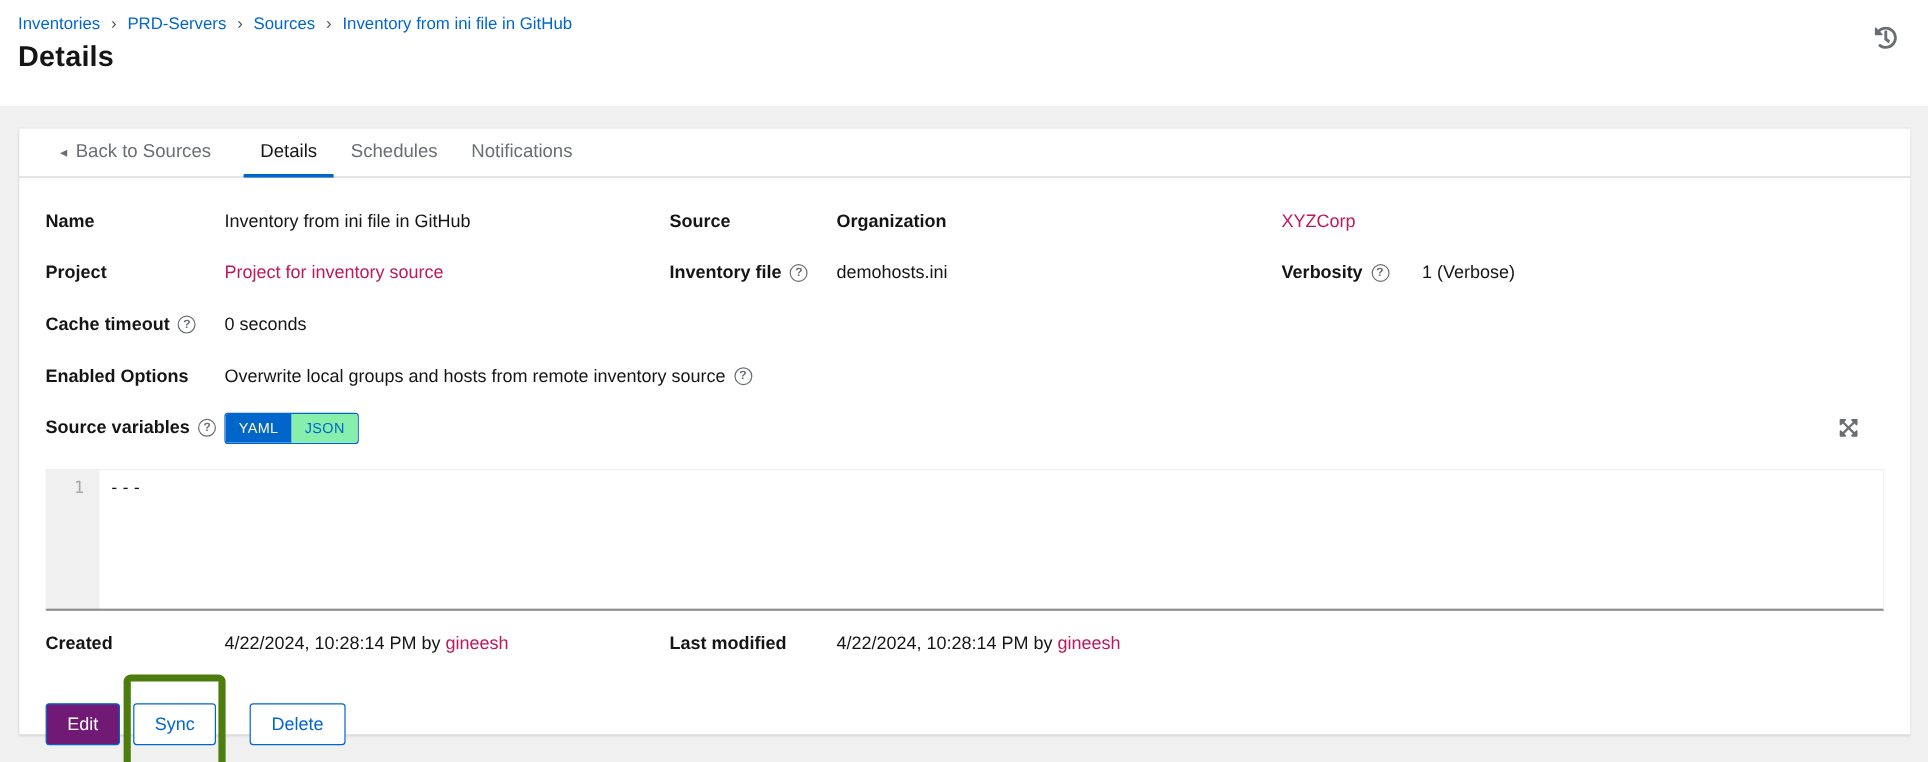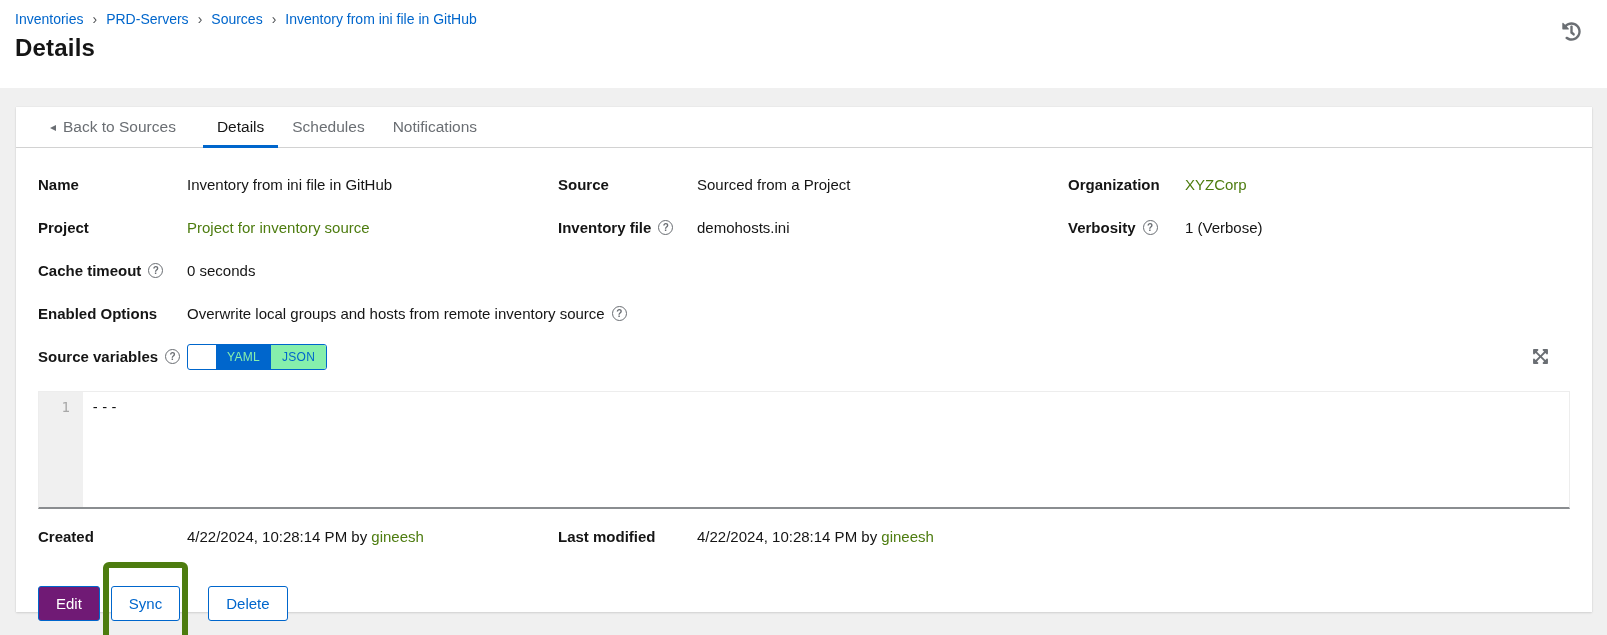--- a/index.html
+++ b/index.html
@@ -4,21 +4,21 @@
 <style>
   * { margin:0; padding:0; box-sizing:border-box; }
   html,body { width:1607px; height:635px; }
   body {
     font-family:"Liberation Sans", sans-serif;
     color:#151515;
     background:#ffffff;
     font-size:15px;
     overflow:hidden;
   }
-  a { color:#4d7c0f; text-decoration:none; }
+  a { color:#be185d; text-decoration:none; }
 
   
   .page-header { position:relative; background:#fff; height:88px; padding:11px 0 0 15px; }
   .breadcrumb { display:flex; align-items:flex-end; gap:9px; font-size:14px; }
   .breadcrumb a { color:#0066cc; }
   .crumb-sep { color:#4f5255; font-size:14px; }
   .page-title { font-size:24px; font-weight:600; margin-top:7px; letter-spacing:0.2px; }
   .history-btn { position:absolute; top:22px; right:26px; background:none; border:none; cursor:pointer; line-height:0; }
 
   
@@ -41,21 +41,21 @@
   .d-value { font-size:15px; color:#151515; display:flex; align-items:center; }
   .help-icon {
     display:inline-flex; align-items:center; justify-content:center;
     width:15px; height:15px; border:1.2px solid #6a6e73; border-radius:50%;
     font-size:10px; font-weight:700; color:#6a6e73; margin-left:7px; flex:none;
   }
 
   
   .toggle-group { display:inline-flex; border:1px solid #0066cc; border-radius:3px; overflow:hidden; }
   .toggle-btn { font-size:12px; padding:5px 11px; cursor:pointer; letter-spacing:0.3px; background:#86efac; color:#0066cc; border:none; font-family:inherit; }
-  .toggle-btn.active { background:#0066cc; color:#86efac;margin-left:28px; }
+  .toggle-btn.active { background:#0066cc; color:#fef9c3; }
   .expand-btn { margin-left:auto; margin-right:21px; background:none; border:none; cursor:pointer; line-height:0; }
 
   
   .code-editor { display:flex; margin-top:13px; height:118px; border:1px solid #ededed; border-bottom:2px solid #8a8d90; }
   .gutter { width:44px; background:#f0f0f0; color:#a8a8a8; font-family:"DejaVu Sans Mono", monospace; font-size:14px; text-align:right; padding:7px 13px 0 0; }
   .code-area { flex:1; background:#fff; font-family:"DejaVu Sans Mono", monospace; font-size:14px; color:#151515; padding:7px 0 0 8px; letter-spacing:1px; }
 
   
   .meta-row { margin-top:7px; min-height:40px; }
   .actions { display:flex; align-items:center; margin-top:6px; padding-bottom:10px; }
@@ -104,21 +104,20 @@
         <span>Notifications</span>
       </div>
     </div>
 
     <div class="content">
 
       <div class="detail-row">
         <div class="d-label">Name</div>
         <div class="d-value">Inventory from ini file in GitHub</div>
         <div class="d-label">Source</div>
-        <div class="d-value">Sourced from a Project</div>
         <div class="d-label">Organization</div>
         <div class="d-value">
             <a href="#">XYZCorp</a>
           </div>
       </div>
 
       <div class="detail-row">
         <div class="d-label">Project</div>
         <div class="d-value">
             <a href="#">Project for inventory source</a>

